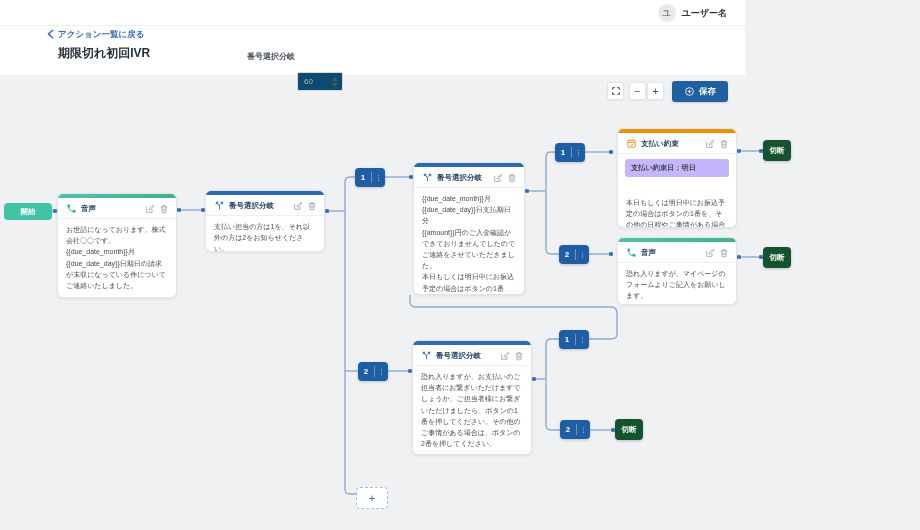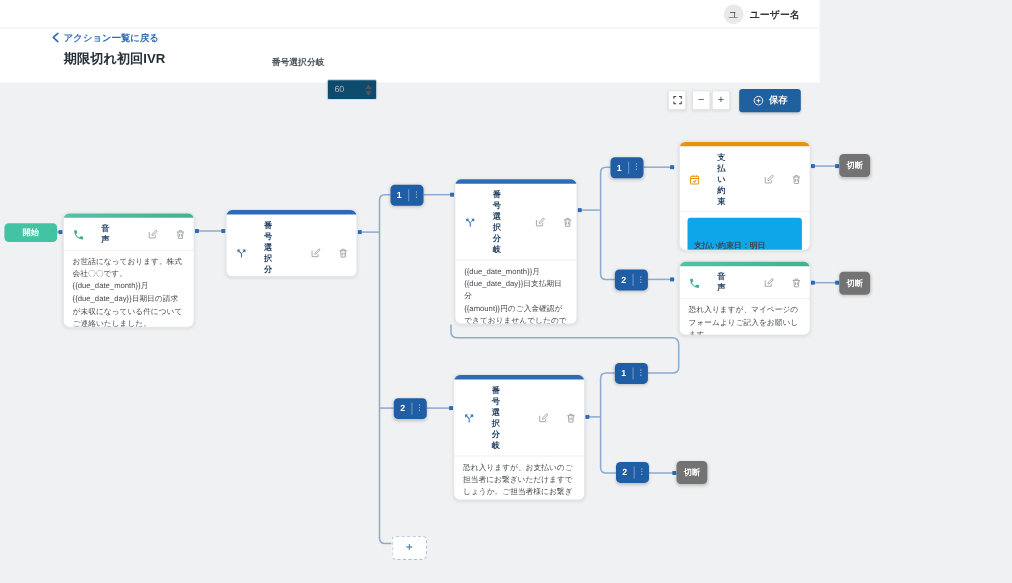--- a/index.html
+++ b/index.html
@@ -40,41 +40,41 @@
               display:flex; align-items:center; justify-content:center; gap:4px; cursor:pointer;
               box-shadow:0 1px 2px rgba(0,0,0,.15); font-family:inherit; }
 
   
   .card { position:absolute; background:#fff; border:1px solid #e3e6e9; border-radius:6px;
           box-shadow:0 1px 3px rgba(0,0,0,.08); overflow:hidden; }
   .strip { height:5px; border-radius:5px 5px 0 0; margin:-1px -1px 0 -1px; }
   .strip-green  { background:linear-gradient(90deg,#52c2a8,#43b18d); }
   .strip-blue   { background:#2c6cb5; }
   .strip-orange { background:#e9930d; }
-  .card-head { display:flex; align-items:center; gap:15px; padding:5px 7px 4px 8px; border-bottom:1px solid #eef0f2; }
+  .card-head { display:flex; align-items:center; gap:4px; padding:5px 7px 4px 8px; border-bottom:1px solid #eef0f2; }
   .ntitle { font-size:7.5px; font-weight:bold; color:#1c3b5e; }
   .spacer { flex:1; }
   .nicon { display:flex; }
   .act { display:flex; cursor:pointer; }
   .card-body { padding:5px 8px; font-size:7px; line-height:1.6; color:#45484d;
                white-space:pre-line; word-break:break-all; }
-  .hl-box { margin:5px 7px 15px 7px; background:#0ea5e9; border-radius:3px; padding:20px 6px;
+  .hl-box { margin:5px 7px 15px 7px; background:#c4b5fd; border-radius:3px; padding:4px 6px;
             font-size:7.2px; font-weight:bold; color:#43484e; }
 
   .start-node { position:absolute; left:4px; top:203px; width:48px; height:17px; background:#41c3a4;
                 border-radius:4px; color:#fff; font-size:7.5px; font-weight:bold;
                 display:flex; align-items:center; justify-content:center; cursor:pointer; }
 
   .conn { position:absolute; width:30px; height:19px; background:#1f5da5; border-radius:4px;
           display:flex; align-items:center; box-shadow:0 1px 3px rgba(0,0,0,.2); cursor:pointer; }
   .conn-num { width:16px; text-align:center; color:#fff; font-size:8px; font-weight:bold; }
   .conn-sep { width:1px; height:11px; background:rgba(255,255,255,.35); }
   .conn-menu { flex:1; text-align:center; color:rgba(255,255,255,.85); font-size:7px; line-height:1; letter-spacing:0; }
 
-  .cut { position:absolute; width:28px; height:21px; background:#737373; border-radius:4px;
+  .cut { position:absolute; width:28px; height:21px; background:#14532d; border-radius:4px;
          color:#fff; font-size:7.5px; font-weight:bold; display:flex; align-items:center;
          justify-content:center; box-shadow:0 1px 3px rgba(0,0,0,.2); cursor:pointer; }
 
   .add-node { position:absolute; left:356px; top:487px; width:32px; height:22px; background:#fff;
               border:1px dashed #a9bdd6; border-radius:4px; color:#2c6cb5; font-size:11px;
               display:flex; align-items:center; justify-content:center; cursor:pointer; }
 
   #wires { position:absolute; left:0; top:0; width:920px; height:530px; pointer-events:none; }
 </style>
 </head>

